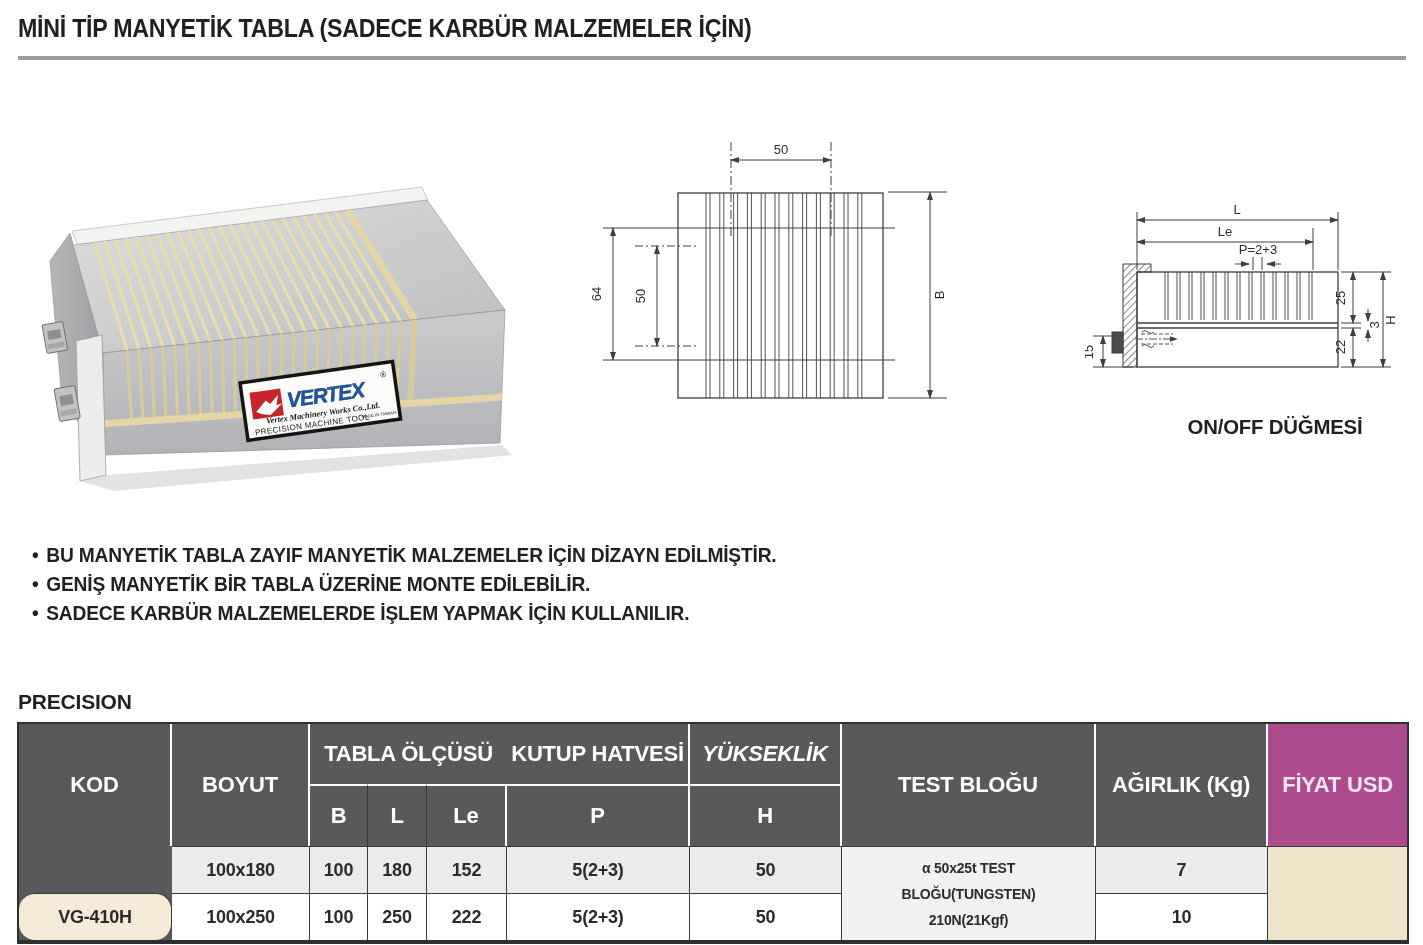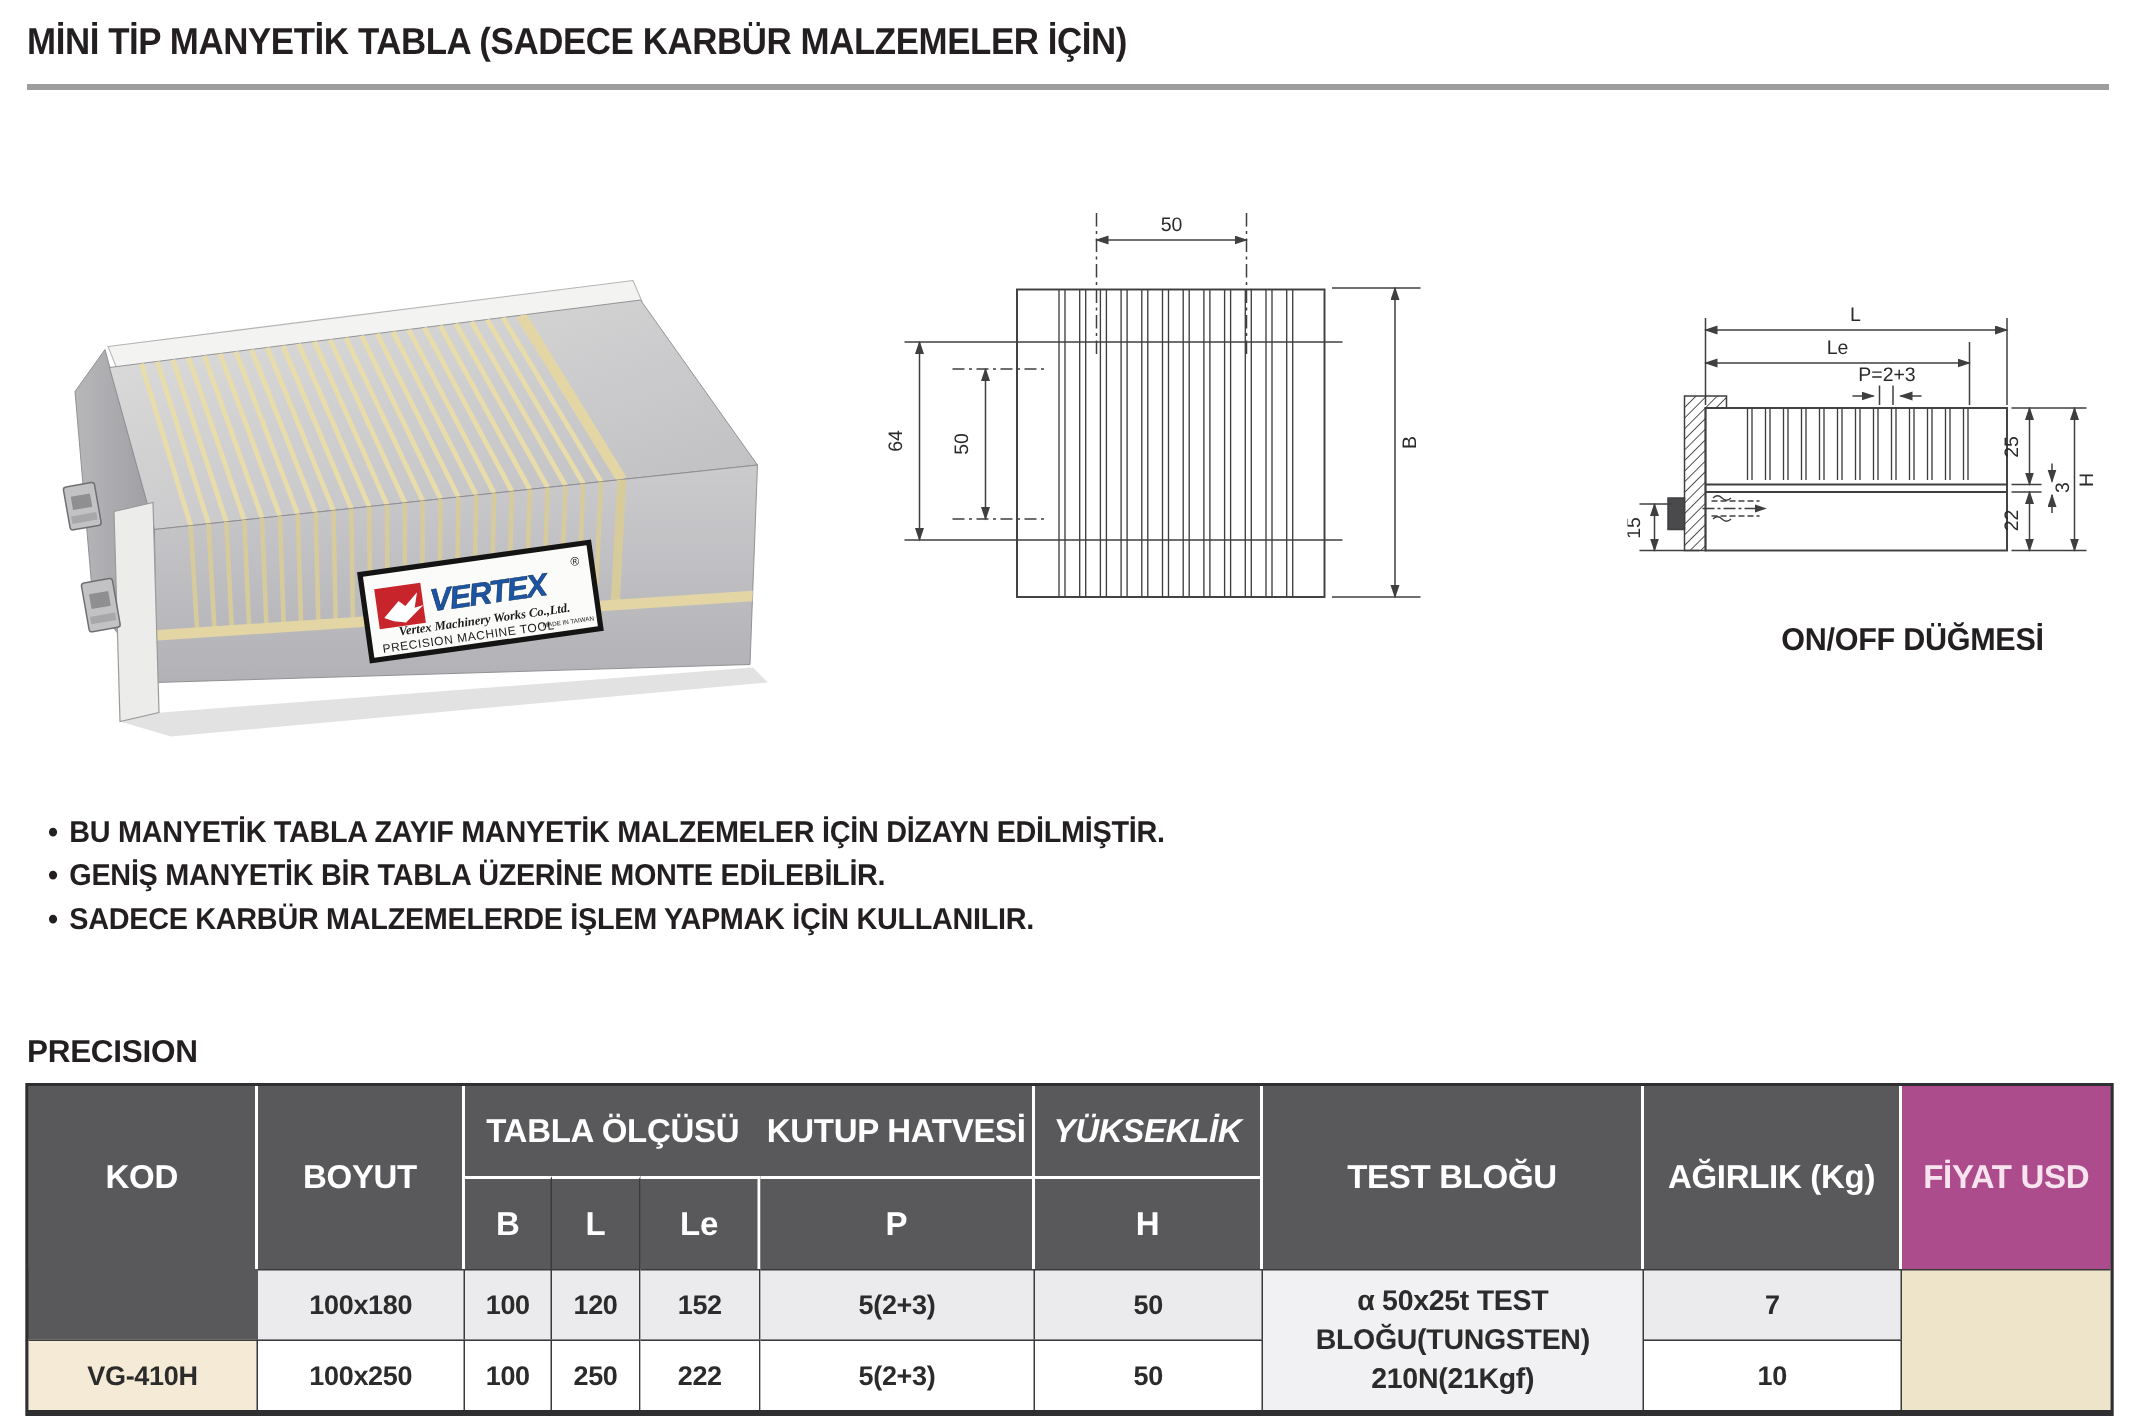--- a/index.html
+++ b/index.html
@@ -50,21 +50,21 @@
   .hc.subdiv{border-right:1px solid #3a3a3c;}
   .hc.price{background:#ad4c8d;color:#f7e4ee;}
   .bc{
     background:#ffffff;font-size:18px;color:#2b2b2b;
     display:flex;align-items:center;justify-content:center;text-align:center;
     border-right:1px solid #3a3a3c;border-top:1px solid #3a3a3c;
     box-sizing:border-box;letter-spacing:-0.2px;font-weight:bold;
   }
   .bc.shade{background:#ebebed;}
   .bc.kodcell{background:#f4ead6;font-weight:bold;}
-  .bc.testcell{background:#f1f1f3;line-height:26px;padding:0 36px;font-size:19px;}
+  .bc.testcell{background:#f1f1f3;line-height:26px;padding:0 36px;font-size:14px;}
   .bc.pricecell{background:#eee4c9;border-right:none;}
   
   .dim{font-family:"Liberation Sans", sans-serif;font-size:13px;fill:#2b2b2b;}
 </style>
 </head>
 <body>
 
 <div class="abs page-title">MİNİ TİP MANYETİK TABLA (SADECE KARBÜR MALZEMELER İÇİN)</div>
 <div class="abs title-rule"></div>
 
@@ -360,29 +360,29 @@
   <div class="hc major" style="grid-area:1/6/2/7;">KUTUP HATVESİ</div>
   <div class="hc sub major" style="grid-area:2/6/3/7;">P</div>
   <div class="hc major" style="grid-area:1/7/2/8;font-style:italic;">YÜKSEKLİK</div>
   <div class="hc sub major" style="grid-area:2/7/3/8;">H</div>
   <div class="hc major" style="grid-area:1/8/3/9;">TEST BLOĞU</div>
   <div class="hc major" style="grid-area:1/9/3/10;">AĞIRLIK (Kg)</div>
   <div class="hc price" style="grid-area:1/10/3/11;">FİYAT USD</div>
 
   <div class="bc shade" style="grid-area:3/2/4/3;">100x180</div>
   <div class="bc shade" style="grid-area:3/3/4/4;">100</div>
-  <div class="bc shade" style="grid-area:3/4/4/5;">120</div>
+  <div class="bc shade" style="grid-area:3/4/4/5;">180</div>
   <div class="bc shade" style="grid-area:3/5/4/6;">152</div>
   <div class="bc shade" style="grid-area:3/6/4/7;">5(2+3)</div>
   <div class="bc shade" style="grid-area:3/7/4/8;">50</div>
   <div class="bc testcell" style="grid-area:3/8/5/9;">α 50x25t TEST BLOĞU(TUNGSTEN) 210N(21Kgf)</div>
   <div class="bc shade" style="grid-area:3/9/4/10;">7</div>
   <div class="bc pricecell" style="grid-area:3/10/5/11;"></div>
 
-  <div class="bc kodcell" style="grid-area:4/1/5/2;">VG-410H</div>
+  <div class="bc kodcell" style="grid-area:4/1/5/2;border-radius:16px;">VG-410H</div>
   <div class="bc" style="grid-area:4/2/5/3;">100x250</div>
   <div class="bc" style="grid-area:4/3/5/4;">100</div>
   <div class="bc" style="grid-area:4/4/5/5;">250</div>
   <div class="bc" style="grid-area:4/5/5/6;">222</div>
   <div class="bc" style="grid-area:4/6/5/7;">5(2+3)</div>
   <div class="bc" style="grid-area:4/7/5/8;">50</div>
   <div class="bc" style="grid-area:4/9/5/10;">10</div>
 </div>
 
 </body></html>

